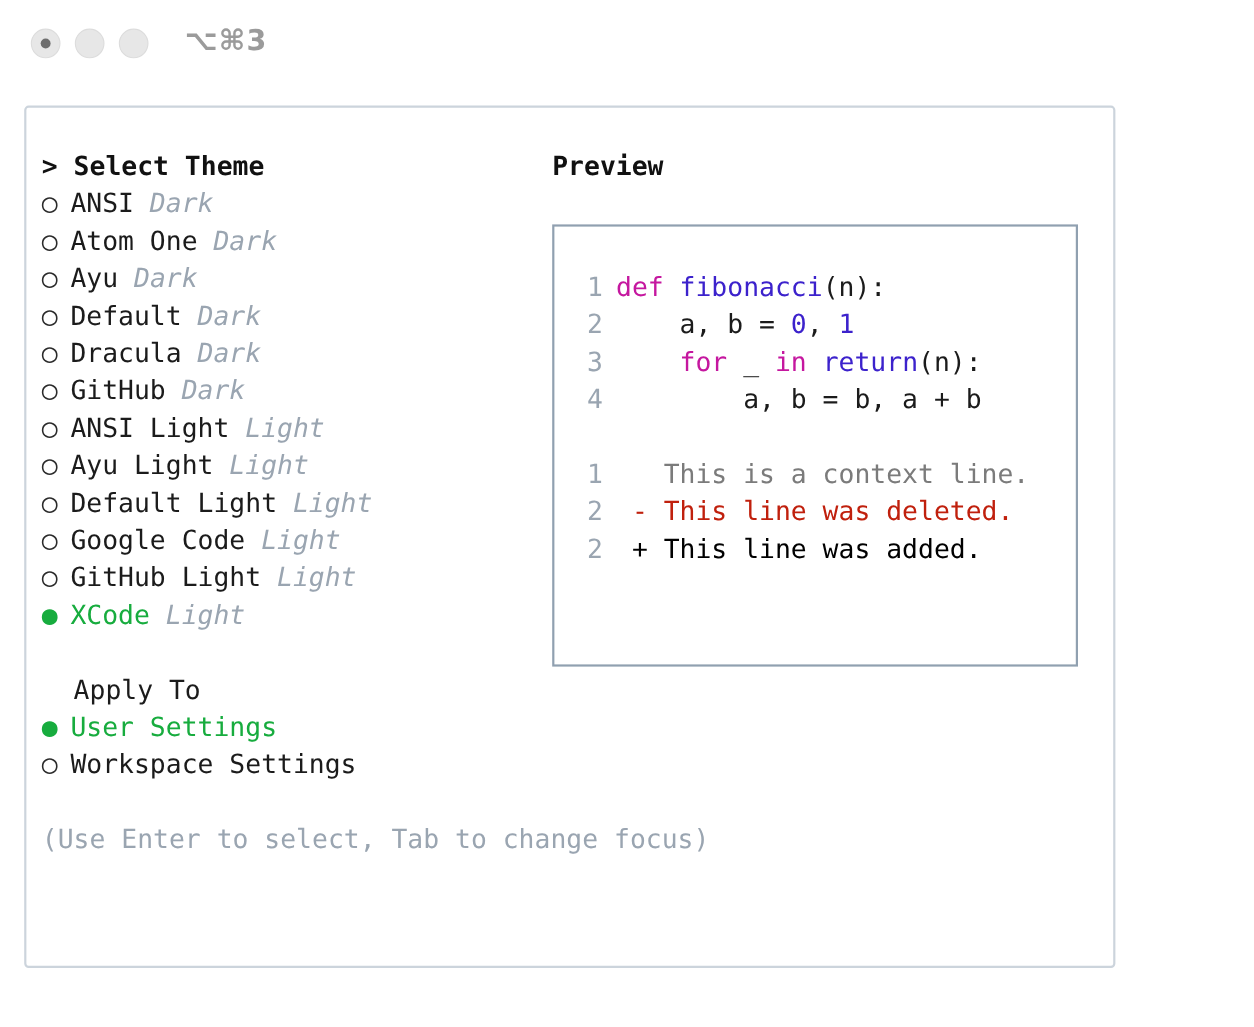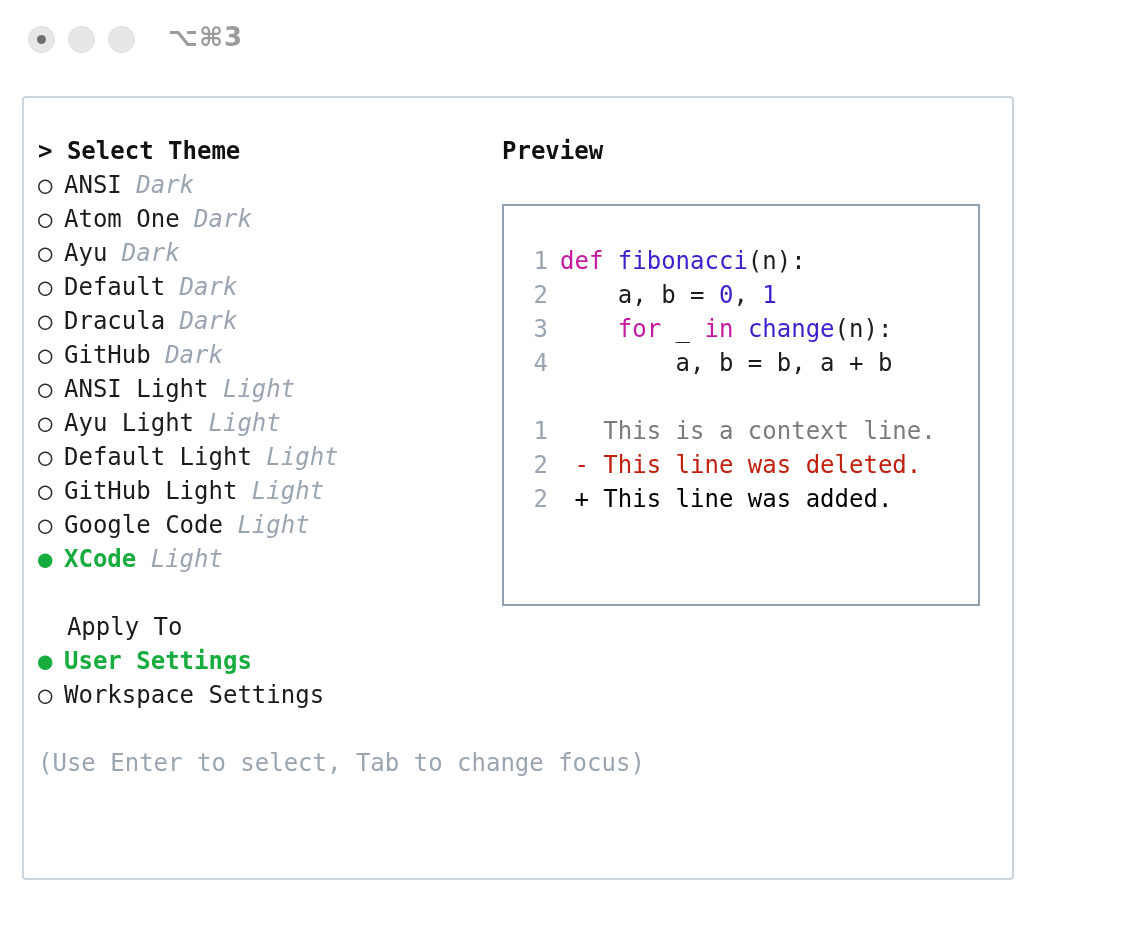--- a/index.html
+++ b/index.html
@@ -100,21 +100,21 @@
     color: #1b1b1b;
     white-space: pre;
     display: block;
   }
   .marker {
     display: inline-block;
     width: 26px;
     color: #2b2b2b;
   }
   .marker.on { color: #17ac3e; }
-  .name.sel { color: #17ac3e; font-weight: bold; }
+  .name.sel { color: #17ac3e; }
   .variant {
     color: #9aa5b1;
     font-style: italic;
   }
   .group-title {
     font-size: 24px;
     line-height: 34px;
     color: #1b1b1b;
     white-space: pre;
     margin-top: 34px;
@@ -185,41 +185,41 @@
       <div id="theme-list">
           <div class="row"><span class="marker">○</span><span class="name">ANSI</span><span class="variant"> Dark</span></div>
           <div class="row"><span class="marker">○</span><span class="name">Atom One</span><span class="variant"> Dark</span></div>
           <div class="row"><span class="marker">○</span><span class="name">Ayu</span><span class="variant"> Dark</span></div>
           <div class="row"><span class="marker">○</span><span class="name">Default</span><span class="variant"> Dark</span></div>
           <div class="row"><span class="marker">○</span><span class="name">Dracula</span><span class="variant"> Dark</span></div>
           <div class="row"><span class="marker">○</span><span class="name">GitHub</span><span class="variant"> Dark</span></div>
           <div class="row"><span class="marker">○</span><span class="name">ANSI Light</span><span class="variant"> Light</span></div>
           <div class="row"><span class="marker">○</span><span class="name">Ayu Light</span><span class="variant"> Light</span></div>
           <div class="row"><span class="marker">○</span><span class="name">Default Light</span><span class="variant"> Light</span></div>
+          <div class="row"><span class="marker">○</span><span class="name">Google Code</span><span class="variant"> Light</span></div>
           <div class="row"><span class="marker">○</span><span class="name">GitHub Light</span><span class="variant"> Light</span></div>
-          <div class="row"><span class="marker">○</span><span class="name">Google Code</span><span class="variant"> Light</span></div>
           <div class="row"><span class="marker on">●</span><span class="name sel">XCode</span><span class="variant"> Light</span></div>
         </div>
 
       <div class="group-title">  Apply To</div>
       <div id="apply-list">
           <div class="row"><span class="marker on">●</span><span class="name sel">User Settings</span></div>
           <div class="row"><span class="marker">○</span><span class="name">Workspace Settings</span></div>
         </div>
 
       <div class="hint">(Use Enter to select, Tab to change focus)</div>
     </div>
 
     <div class="col-right">
       <div class="preview-title">Preview</div>
       <div class="preview-box">
         <div id="code-block">
             <div class="code-line"><span class="ln">1</span><span class="kw">def </span><span class="fn">fibonacci</span><span class="plain">(n):</span></div>
             <div class="code-line"><span class="ln">2</span><span class="plain">    a, b = </span><span class="num">0</span><span class="plain">, </span><span class="num">1</span></div>
-            <div class="code-line"><span class="ln">3</span><span class="plain">    </span><span class="kw">for</span><span class="plain"> _ </span><span class="kw">in</span><span class="plain"> </span><span class="fn">change</span><span class="plain">(n):</span></div>
+            <div class="code-line"><span class="ln">3</span><span class="plain">    </span><span class="kw">for</span><span class="plain"> _ </span><span class="kw">in</span><span class="plain"> </span><span class="fn">return</span><span class="plain">(n):</span></div>
             <div class="code-line"><span class="ln">4</span><span class="plain">        a, b = b, a + b</span></div>
           </div>
         <div class="blank"></div>
         <div id="diff-block">
             <div class="code-line"><span class="ln">1</span><span class="ctx">   This is a context line.</span></div>
             <div class="code-line"><span class="ln">2</span><span class="del"> - This line was deleted.</span></div>
             <div class="code-line"><span class="ln">2</span><span class="add"> + This line was added.</span></div>
           </div>
       </div>
     </div>

